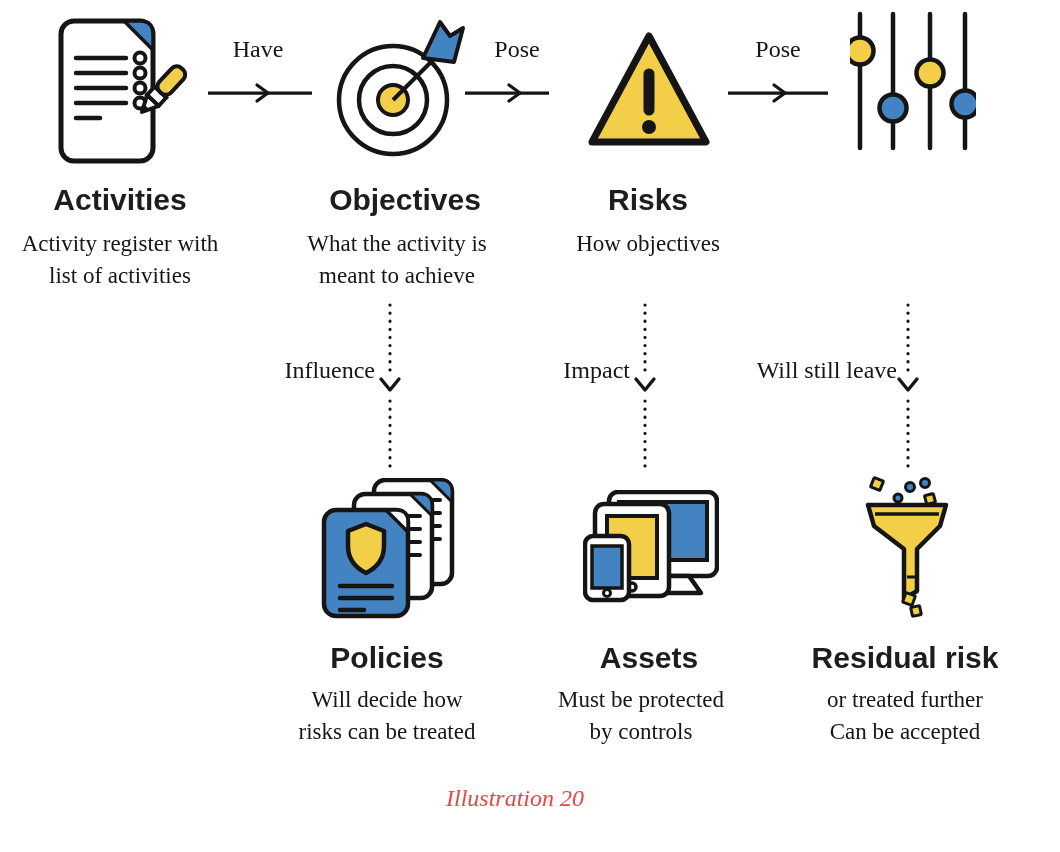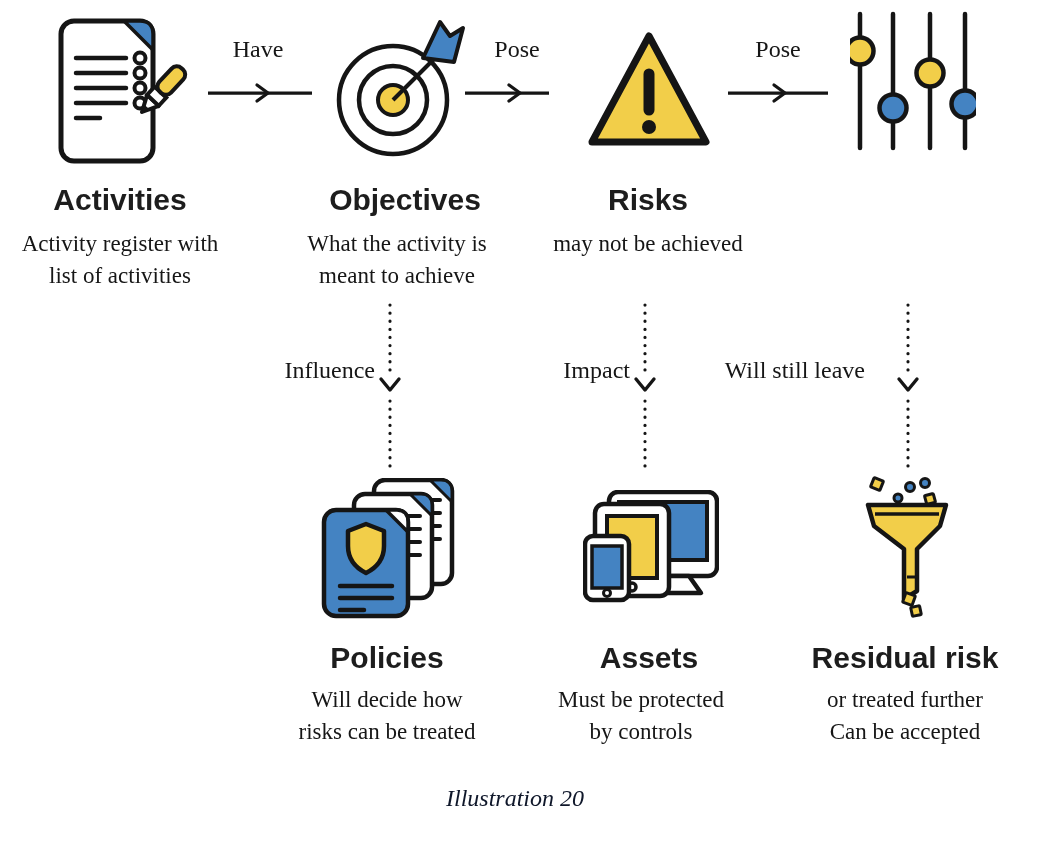--- a/index.html
+++ b/index.html
@@ -20,21 +20,21 @@
   .arrow-label{
     font-family:"Liberation Serif", serif;font-size:24px;color:#161616;
     text-align:center;width:120px;white-space:nowrap;
   }
   .v-label{
     font-family:Liberation Serif, serif;font-size:24px;color:#161616;
     text-align:right;white-space:nowrap;
   }
   .caption{
     font-family:"Liberation Serif", serif;font-style:italic;font-size:24px;
-    color:#0f172a;text-align:center;width:300px;white-space:nowrap;
+    color:#ef4444;text-align:center;width:300px;white-space:nowrap;
   }
   svg{display:block;}
 </style>
 </head>
 <body>
 
 <div id="canvas">
 
   <svg class="abs" style="left:58px;top:18px" width="130" height="148" viewBox="0 0 130 148">
     <rect x="3" y="3" width="92" height="140" rx="13" fill="#ffffff" stroke="#151515" stroke-width="5"></rect>
@@ -112,39 +112,39 @@
   </div>
 
   <div class="abs title" style="left:265px;top:183px">Objectives</div>
   <div class="abs subtitle" style="left:257px;top:228px">
     <div>What the activity is</div>
     <div>meant to achieve</div>
   </div>
 
   <div class="abs title" style="left:508px;top:183px">Risks</div>
   <div class="abs subtitle" style="left:508px;top:228px">
-    <div>may not be achieved</div>
+    <div>How objectives</div>
   </div>
 
 
   <div class="abs v-label" style="left:175px;top:357px;width:200px">Influence</div>
   <svg class="abs" style="left:377px;top:300px" width="26" height="170" viewBox="0 0 26 170">
     <line x1="13" y1="5" x2="13" y2="76" stroke="#151515" stroke-width="3.2" stroke-linecap="round" stroke-dasharray="0.1 8"></line>
     <polyline points="4,79 13,90 22,79" fill="none" stroke="#151515" stroke-width="3.4" stroke-linecap="round" stroke-linejoin="round"></polyline>
     <line x1="13" y1="101" x2="13" y2="166" stroke="#151515" stroke-width="3.2" stroke-linecap="round" stroke-dasharray="0.1 8"></line>
   </svg>
 
   <div class="abs v-label" style="left:430px;top:357px;width:200px">Impact</div>
   <svg class="abs" style="left:632px;top:300px" width="26" height="170" viewBox="0 0 26 170">
     <line x1="13" y1="5" x2="13" y2="76" stroke="#151515" stroke-width="3.2" stroke-linecap="round" stroke-dasharray="0.1 8"></line>
     <polyline points="4,79 13,90 22,79" fill="none" stroke="#151515" stroke-width="3.4" stroke-linecap="round" stroke-linejoin="round"></polyline>
     <line x1="13" y1="101" x2="13" y2="166" stroke="#151515" stroke-width="3.2" stroke-linecap="round" stroke-dasharray="0.1 8"></line>
   </svg>
 
-  <div class="abs v-label" style="left:645px;top:357px;width:220px">Will still leave</div>
+  <div class="abs v-label" style="left:677px;top:357px;width:220px">Will still leave</div>
   <svg class="abs" style="left:895px;top:300px" width="26" height="170" viewBox="0 0 26 170">
     <line x1="13" y1="5" x2="13" y2="76" stroke="#151515" stroke-width="3.2" stroke-linecap="round" stroke-dasharray="0.1 8"></line>
     <polyline points="4,79 13,90 22,79" fill="none" stroke="#151515" stroke-width="3.4" stroke-linecap="round" stroke-linejoin="round"></polyline>
     <line x1="13" y1="101" x2="13" y2="166" stroke="#151515" stroke-width="3.2" stroke-linecap="round" stroke-dasharray="0.1 8"></line>
   </svg>
 
   <svg class="abs" style="left:318px;top:478px" width="140" height="142" viewBox="0 0 140 142">
     <rect x="56" y="2" width="78" height="104" rx="11" fill="#ffffff" stroke="#151515" stroke-width="4.5"></rect>
     <path d="M112,2 L134,24 L134,13 Q134,2 123,2 Z" stroke="#151515" stroke-width="3" fill="#4483C2"></path>
     <g stroke="#151515" stroke-width="4" stroke-linecap="round">

